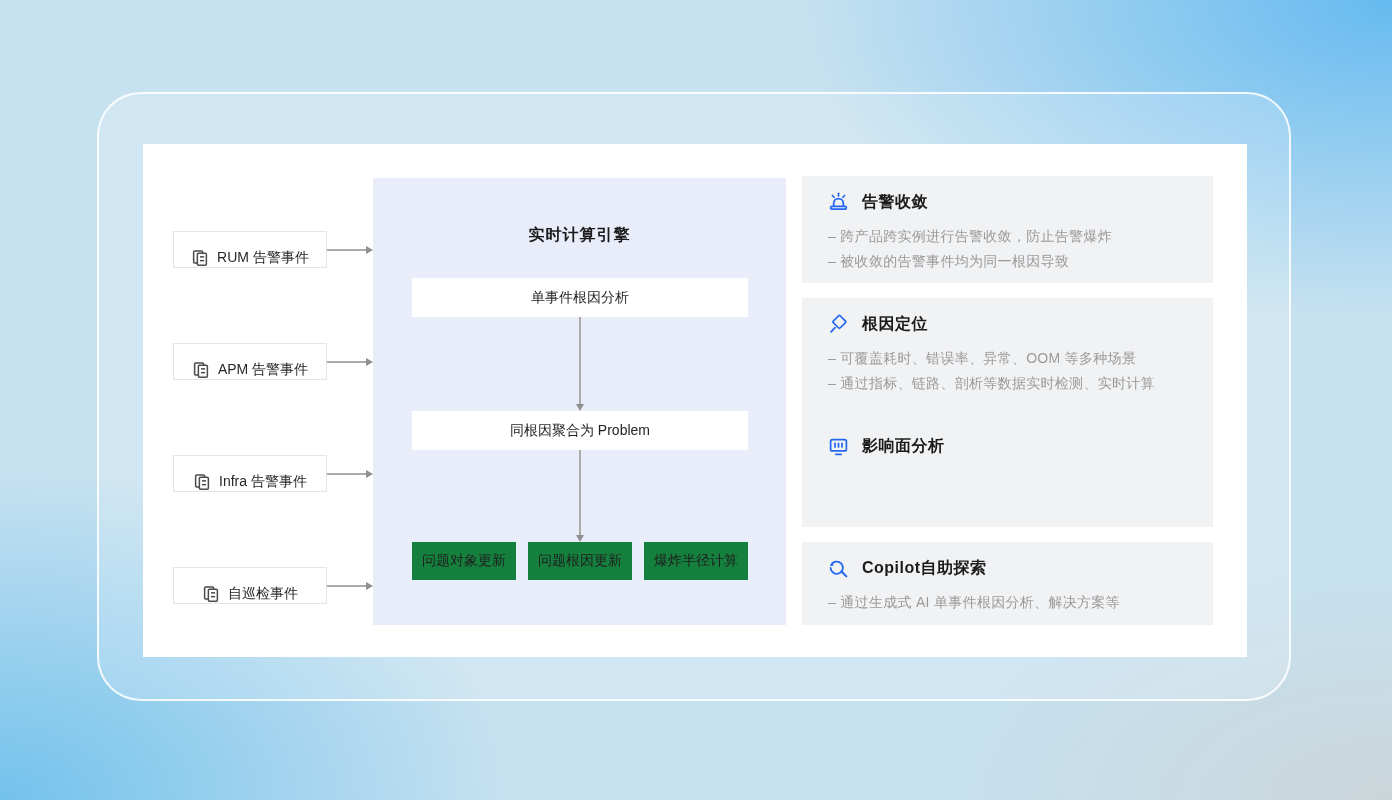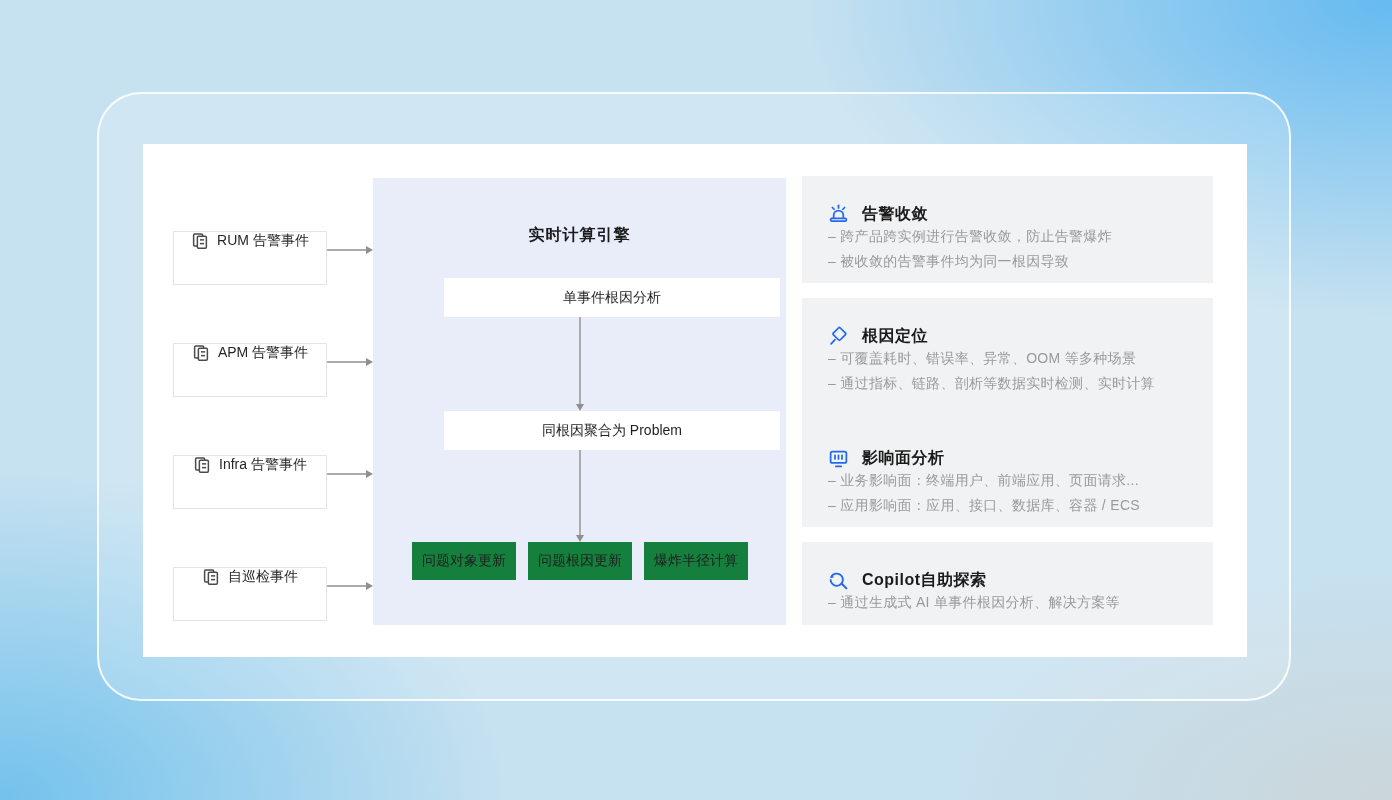--- a/index.html
+++ b/index.html
@@ -17,57 +17,57 @@
     border:2px solid rgba(255,255,255,0.85);border-radius:44px;
     background:rgba(255,255,255,0.18);
     box-sizing:border-box;
   }
   .card{
     position:absolute;left:143px;top:144px;width:1104px;height:513px;
     background:#ffffff;
   }
   
   .src-box{
-    position:absolute;left:30px;width:154px;height:54px;
+    position:absolute;left:30px;width:154px;height:37px;
     background:#fff;border:1px solid #e4e4e4;box-sizing:border-box;
-    display:flex;align-items:flex-start;justify-content:center;gap:8px;
+    display:flex;align-items:flex-end;justify-content:center;gap:8px;
   }
   .src-box .lbl{font-size:14px;color:#262626;white-space:nowrap;}
   .doc-icon{display:flex;width:18px;height:18px;}
   
   .h-arrow{position:absolute;left:184px;width:46px;height:10px;display:flex;align-items:center;}
   .h-arrow .line{flex:1;height:1.5px;background:#ababab;}
   .h-arrow .head{width:0;height:0;border-left:7px solid #8f8f8f;border-top:4.5px solid transparent;border-bottom:4.5px solid transparent;}
   
   .engine{
     position:absolute;left:230px;top:34px;width:413px;height:447px;
     background:#e9edfa;
   }
   .engine-title{
     position:absolute;left:0;top:24px;width:100%;text-align:center;
     font-size:16px;font-weight:700;color:#1b1b1b;letter-spacing:1px;margin-top:23px;
   }
   .stage-box{
     position:absolute;left:39px;width:336px;height:39px;background:#fff;
     display:flex;align-items:center;justify-content:center;
-    font-size:14px;color:#1f1f1f;white-space:nowrap;margin-left:32px;
+    font-size:14px;color:#1f1f1f;white-space:nowrap;
   }
   .v-arrow{position:absolute;display:flex;flex-direction:column;align-items:center;width:10px;}
   .v-arrow .line{flex:1;width:1.5px;background:#ababab;}
   .v-arrow .head{width:0;height:0;border-top:7px solid #8f8f8f;border-left:4.5px solid transparent;border-right:4.5px solid transparent;}
   .out-box{
     position:absolute;top:364px;width:104px;height:38px;background:#15803d;
     display:flex;align-items:center;justify-content:center;
     font-size:14px;color:#1f1f1f;white-space:nowrap;
   }
   
   .feature{
     position:absolute;left:659px;width:411px;background:#f1f2f4;box-sizing:border-box;
   }
-  .f-head{position:absolute;left:26px;top:16px;display:flex;align-items:center;gap:13px;margin-top:12px;}
+  .f-head{position:absolute;left:26px;top:16px;display:flex;align-items:center;gap:13px;}
   .f-head .f-icon{display:flex;width:21px;height:21px;}
   .f-title{font-size:16px;font-weight:700;color:#1b1b1b;letter-spacing:0.5px;}
   .f-bullets{position:absolute;left:26px;top:48px;right:12px;}
   .f-bullets .bullet{font-size:14px;line-height:25px;color:#9a9a9a;white-space:nowrap;letter-spacing:0.3px;}
 </style>
 </head>
 <body>
 
 <div class="stage">
   <div class="frame"></div>
@@ -199,24 +199,20 @@
           <svg viewBox="0 0 24 24" width="21" height="21">
               <rect x="3" y="4" width="18" height="13" rx="2" fill="none" stroke="#2468F2" stroke-width="2"></rect>
               <line x1="8" y1="8.5" x2="8" y2="12.5" stroke="#2468F2" stroke-width="2" stroke-linecap="round"></line>
               <line x1="12" y1="8.5" x2="12" y2="12.5" stroke="#2468F2" stroke-width="2" stroke-linecap="round"></line>
               <line x1="16" y1="8.5" x2="16" y2="12.5" stroke="#2468F2" stroke-width="2" stroke-linecap="round"></line>
               <line x1="9" y1="21" x2="15" y2="21" stroke="#2468F2" stroke-width="2" stroke-linecap="round"></line>
             </svg>
         </span>
         <span class="f-title">影响面分析</span>
       </div>
-      <div class="f-bullets">
-        <div class="bullet">– 业务影响面：终端用户、前端应用、页面请求...</div>
-        <div class="bullet">– 应用影响面：应用、接口、数据库、容器 / ECS</div>
-      </div>
     </div>
 
     <div class="feature" style="top:398px;height:83px">
       <div class="f-head">
         <span class="f-icon">
           <svg viewBox="0 0 24 24" width="21" height="21">
               <path d="M3.6 8.2 a7 7 0 1 1 -0.6 3" fill="none" stroke="#2468F2" stroke-width="2" stroke-linecap="round"></path>
               <path d="M6.8 8.6 L2.6 8.9 L4.6 5.2 Z" fill="#2468F2"></path>
               <line x1="15.5" y1="15.5" x2="21" y2="21" stroke="#2468F2" stroke-width="2.4" stroke-linecap="round"></line>
             </svg>

